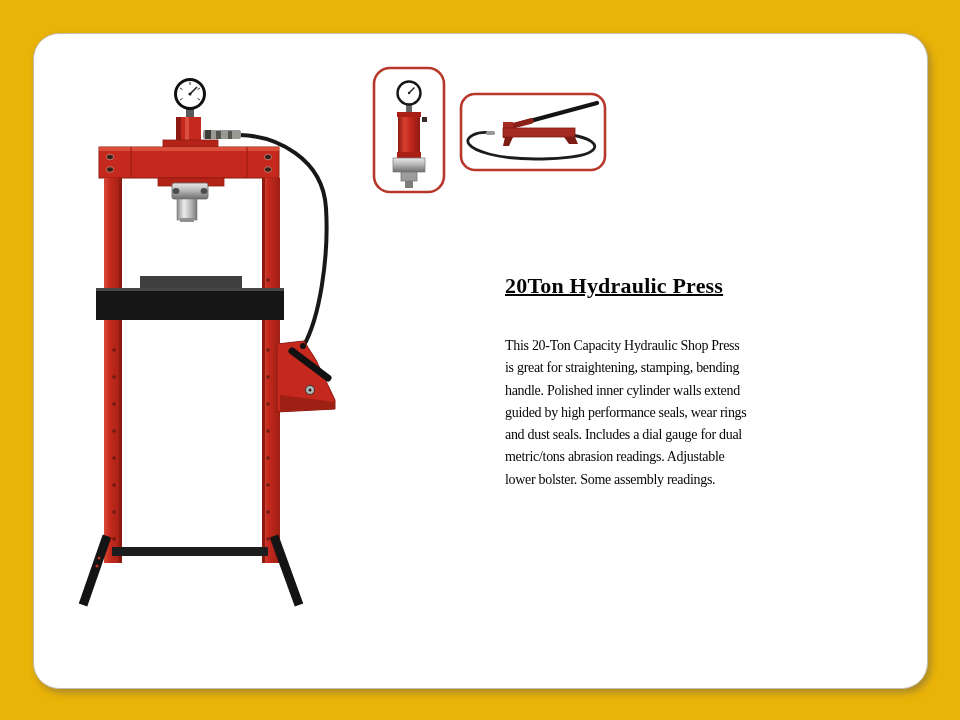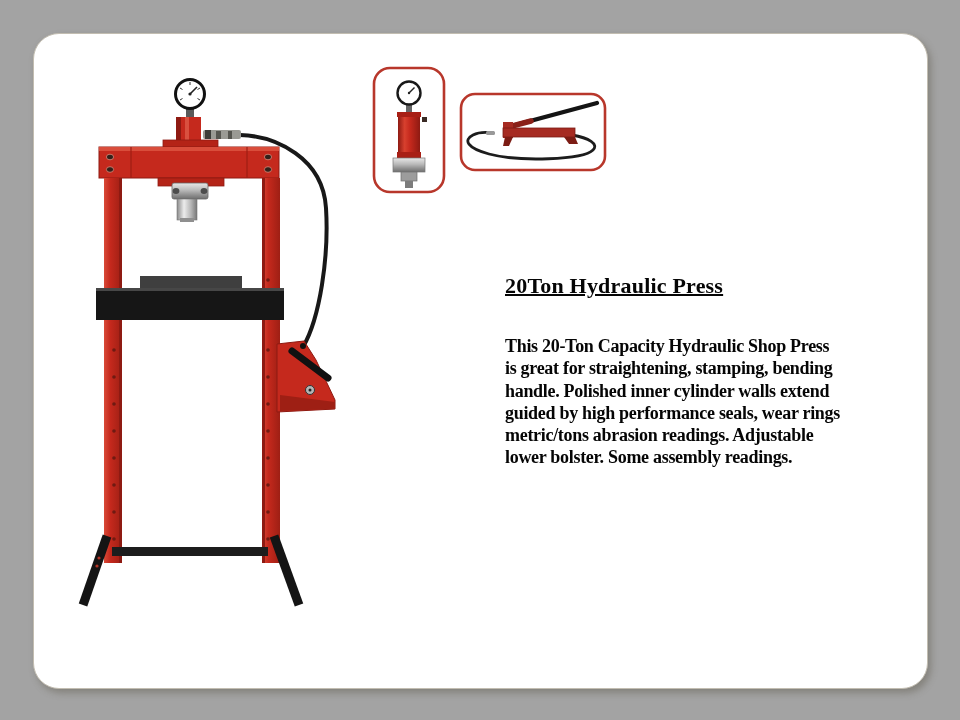--- a/index.html
+++ b/index.html
@@ -1,19 +1,19 @@
 <!DOCTYPE html>
 <html><head>
 <meta charset="utf-8">
 <style>
   html,body{margin:0;padding:0;}
   .slide{
     position:relative;
     width:960px;height:720px;
-    background:#a3a3a3;
+    background:#eab308;
     overflow:hidden;
     font-family:"Liberation Serif", serif;
   }
   .card{
     position:absolute;
     left:33px;top:33px;
     width:893px;height:654px;
     background:#ffffff;
     border:1px solid #c2bdb1;
     border-radius:26px;
@@ -32,22 +32,22 @@
     font-weight:bold;
     font-size:22px;
     line-height:28px;
     text-decoration:underline;
     text-decoration-thickness:2px;
     white-space:nowrap;
     letter-spacing:0.2px;
   }
   .desc{
     margin-top:35px;
-    font-weight:bold;
-    font-size:18px;
+    font-weight:normal;
+    font-size:14px;
     line-height:22.3px;
     letter-spacing:-0.3px;
   }
   .desc div{white-space:nowrap;}
 </style>
 </head>
 <body>
 
 <div class="slide">
   <div class="card"></div>
@@ -219,17 +219,18 @@
     </g>
   </svg>
 
   <div class="text-col">
     <div class="title">20Ton Hydraulic Press</div>
     <div class="desc">
       <div>This 20-Ton Capacity Hydraulic Shop Press</div>
       <div>is great for straightening, stamping, bending</div>
       <div>handle. Polished inner cylinder walls extend</div>
       <div>guided by high performance seals, wear rings</div>
+      <div>and dust seals. Includes a dial gauge for dual</div>
       <div>metric/tons abrasion readings. Adjustable</div>
       <div>lower bolster. Some assembly readings.</div>
     </div>
   </div>
 </div>
 
 </body></html>

